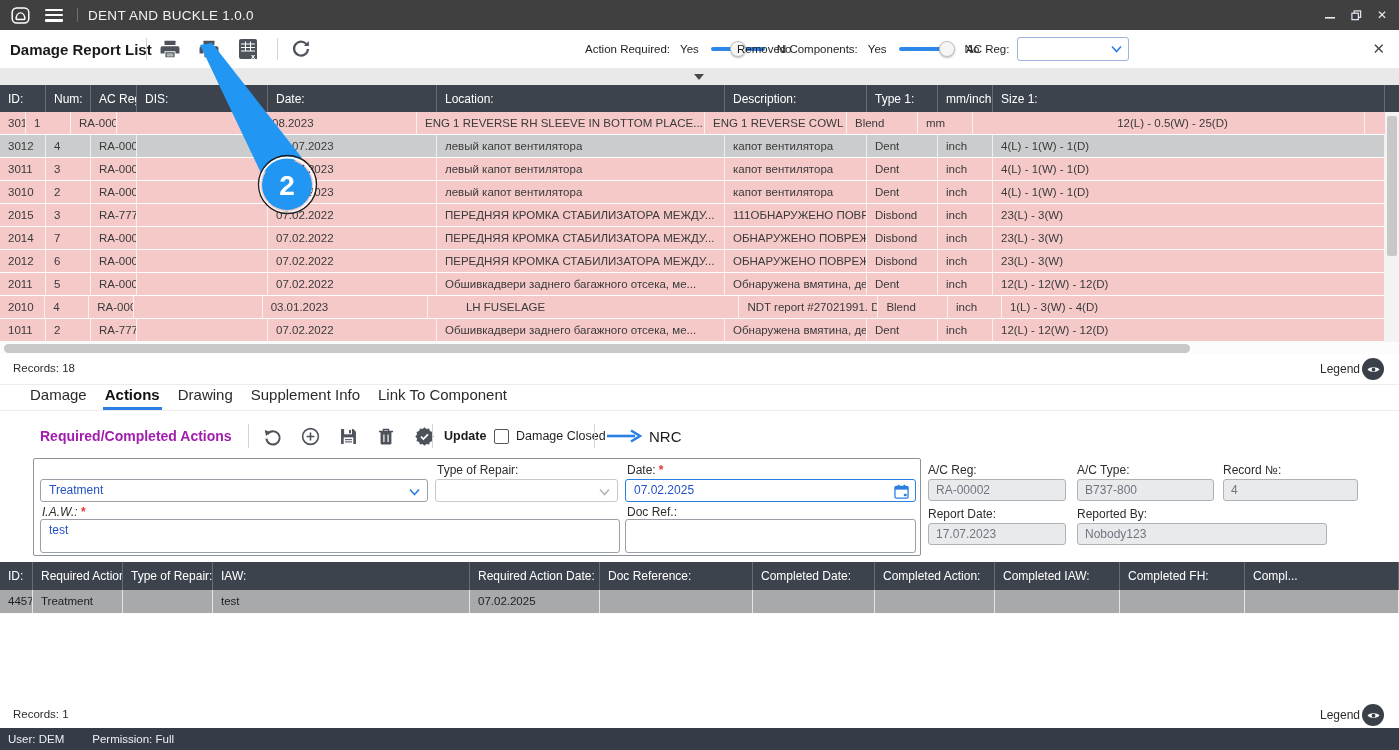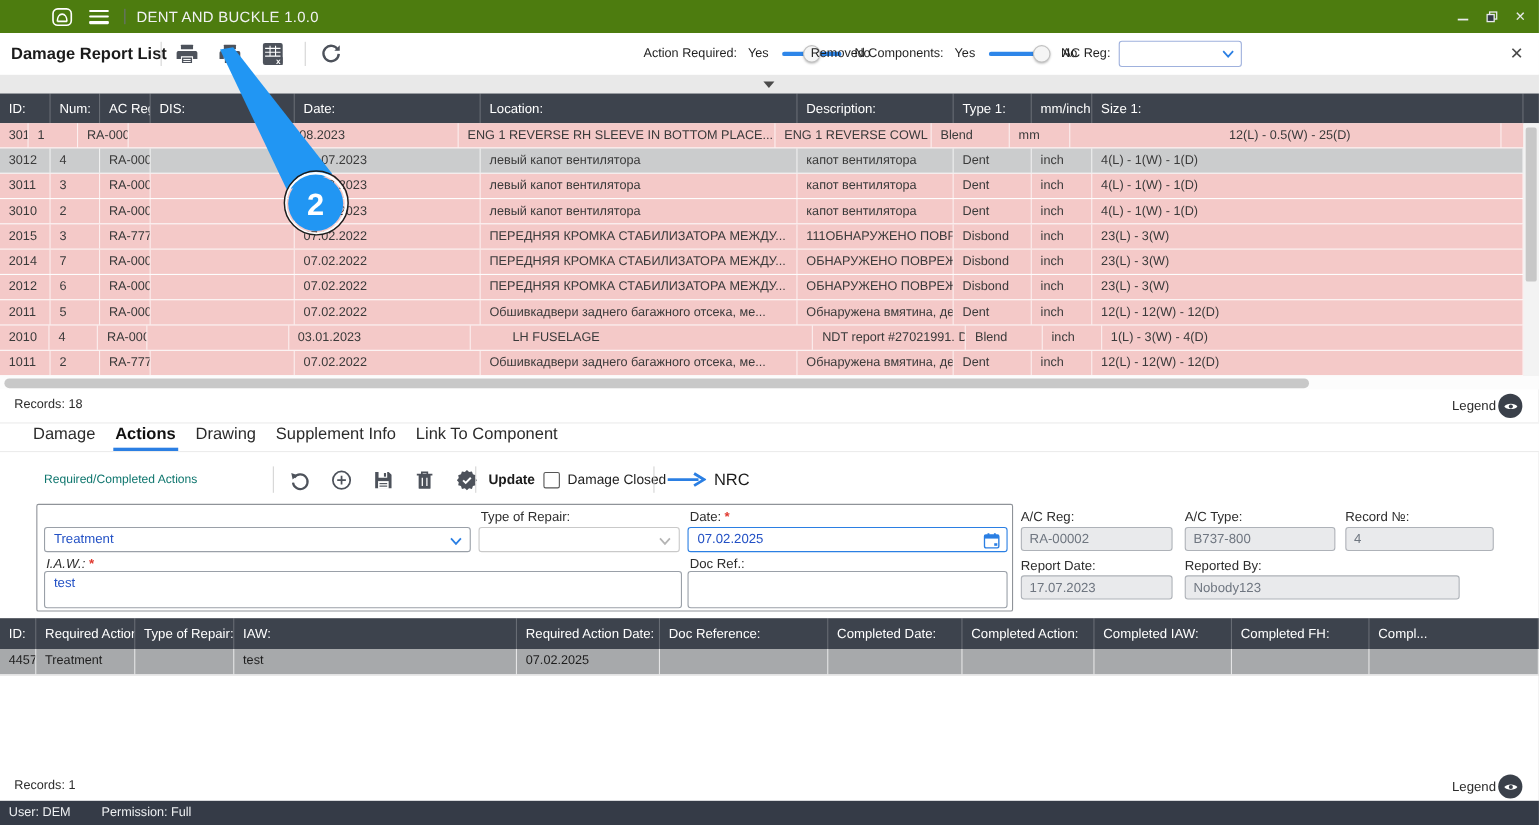--- a/index.html
+++ b/index.html
@@ -3,21 +3,21 @@
 <meta charset="utf-8">
 <style>
   * { margin:0; padding:0; box-sizing:border-box; }
   html,body { background:#888; }
   body { font-family:"Liberation Sans", sans-serif; }
   #app {
     position:relative; width:1399px; height:750px; background:#fff;
     overflow:hidden; margin:0 auto;
   }
   
-  #titlebar { position:absolute; left:0; top:0; width:1399px; height:30px; background:#4d7c0f; display:flex; align-items:center;padding-left:36px; }
+  #titlebar { position:absolute; left:0; top:0; width:1399px; height:30px; background:#404040; display:flex; align-items:center; }
   .app-icon { margin-left:10px; width:21px; height:21px; display:flex; align-items:center; }
   .hamburger { margin-left:14px; width:18px; height:13px; display:flex; flex-direction:column; justify-content:space-between; cursor:pointer; }
   .hamburger i { display:block; height:2.5px; background:#fff; border-radius:1px; }
   .tb-vsep { margin-left:14px; width:1px; height:14px; background:#6b707a; }
   .win-title { margin-left:10px; color:#f1f2f4; font-size:13.5px; letter-spacing:.3px; }
   .win-controls { margin-left:auto; display:flex; align-items:center; height:100%; }
   .win-btn { width:26px; height:100%; display:flex; align-items:center; justify-content:center; color:#e8eaec; font-size:12px; cursor:pointer; }
   .win-btn svg { display:block; }
   
   #toolbar { position:absolute; left:0; top:30px; width:1399px; height:38px; background:#fff; }
@@ -63,21 +63,21 @@
   .records-lbl { position:absolute; left:13px; top:8px; font-size:11.5px; color:#2c2c2c; }
   .legend-lbl { position:absolute; left:1320px; top:8px; font-size:12px; color:#2c2c2c; }
   .eye-btn { position:absolute; left:1362px; top:4px; width:22px; height:22px; background:#3a404a; border-radius:50%; display:flex; align-items:center; justify-content:center; cursor:pointer; }
   
   #tabbar { position:absolute; left:0; top:384px; width:1399px; height:27px; display:flex; align-items:flex-end; padding-left:28px; gap:14px; border-top:1px solid #ececec; border-bottom:1px solid #ececec; background:#fff; }
   .tab { font-size:15px; color:#2b2b2b; padding:0 2px 4px 2px; border-bottom:3px solid transparent; cursor:pointer; white-space:nowrap; }
   .tab.active { font-weight:bold; color:#111; border-bottom-color:#2b7fe3; }
   
   #actions-head { position:absolute; left:0; top:418px; width:1399px; height:36px; }
   .ah { position:absolute; top:0; height:100%; display:flex; align-items:center; }
-  .ah-title { font-size:11px; font-weight:normal; color:#0f766e; }
+  .ah-title { font-size:14px; font-weight:bold; color:#a21caf; }
   .ah-sep { width:1px; height:24px; background:#d4d4d4; }
   .a-icon-btn { width:28px; height:28px; display:flex; align-items:center; justify-content:center; cursor:pointer; }
   .update-lbl { font-size:12.5px; font-weight:bold; color:#1b1b1b; cursor:pointer; }
   .chk { width:15px; height:15px; border:1.5px solid #555; border-radius:2px; background:#fff; cursor:pointer; }
   .chk-lbl { font-size:12.5px; color:#1f1f1f; margin-left:7px; }
   .nrc-lbl { font-size:15px; color:#1b1b1b; margin-left:7px; cursor:pointer; }
   
   .group-box { position:absolute; left:33px; top:458px; width:888px; height:98px; border:1px solid #8f9399; border-radius:2px; }
   .f-lbl { position:absolute; font-size:12px; color:#2d2d2d; white-space:nowrap; }
   .req { color:#e0392f; font-weight:bold; margin-left:3px; }

